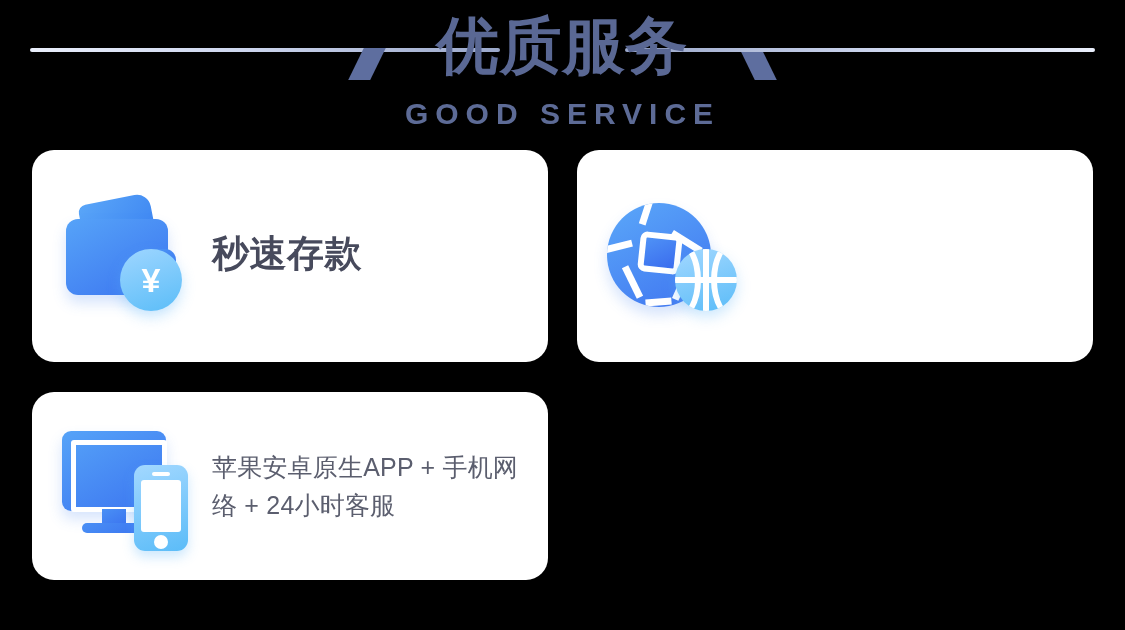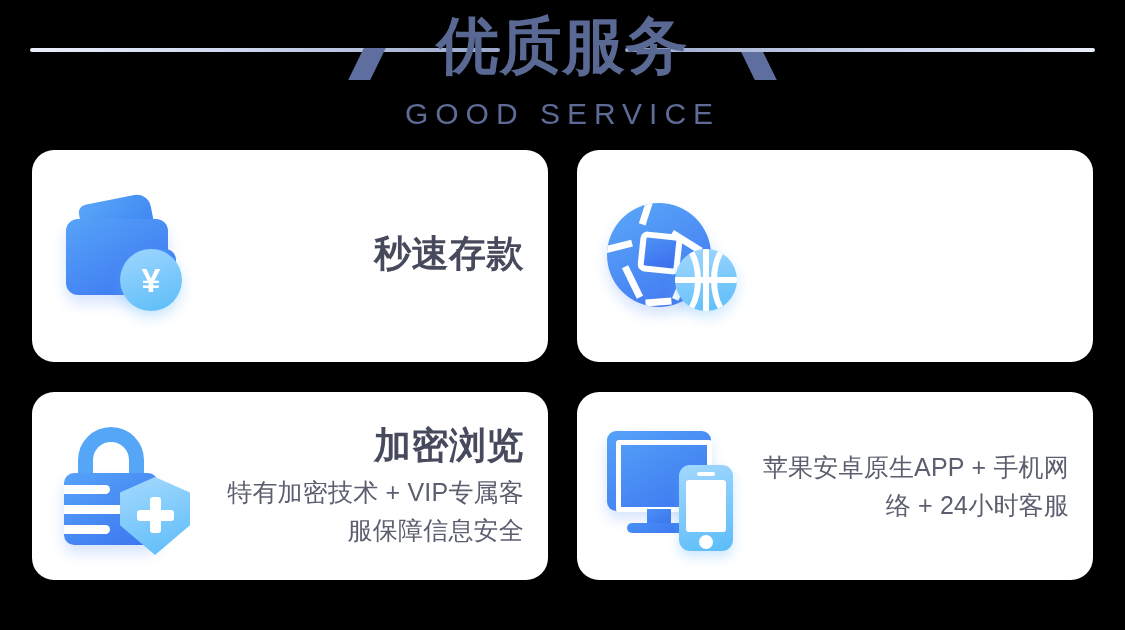--- a/index.html
+++ b/index.html
@@ -72,21 +72,21 @@
     letter-spacing: 1px;
   }
 
   .title-en {
     position: absolute;
     left: 0; top: 96px;
     width: 1125px;
     text-align: center;
     font-size: 30px;
     line-height: 36px;
-    font-weight: normal;
+    font-weight: bold;
     color: #5d6b96;
     letter-spacing: 7px;
   }
 
   
   .grid {
     position: absolute;
     left: 32px;
     top: 150px;
     width: 1061px;
@@ -110,21 +110,20 @@
     position: relative;
     width: 140px;
     height: 130px;
     flex: 0 0 140px;
   }
 
   .card-text {
     flex: 1 1 auto;
     padding-left: 14px;
     padding-right: 4px;
-    text-align: right;
   }
 
   .card-title {
     font-size: 37px;
     line-height: 46px;
     font-weight: bold;
     color: #474a5c;
     letter-spacing: 0.5px;
     margin-bottom: 4px;
   }
@@ -390,38 +389,20 @@
         </div>
         <div class="ball-basket">
           <div class="bk-v"></div>
           <div class="bk-h"></div>
           <div class="bk-c1"></div>
           <div class="bk-c2"></div>
         </div>
       </div>
     </div>
 
-    <div class="card">
-      <div class="card-icon">
-        <div class="lock-shackle"></div>
-        <div class="lock-body">
-          <div class="lock-line l1"></div>
-          <div class="lock-line l2"></div>
-          <div class="lock-line l3"></div>
-        </div>
-        <div class="lock-shield">
-          <div class="shield-plus-v"></div>
-          <div class="shield-plus-h"></div>
-        </div>
-      </div>
-      <div class="card-text">
-        <div class="card-title">加密浏览</div>
-        <div class="card-desc">特有加密技术 + VIP专属客服保障信息安全</div>
-      </div>
-    </div>
 
     <div class="card">
       <div class="card-icon">
         <div class="monitor"></div>
         <div class="monitor-neck"></div>
         <div class="monitor-base"></div>
         <div class="phone">
           <div class="phone-speaker"></div>
           <div class="phone-screen"></div>
           <div class="phone-home"></div>

